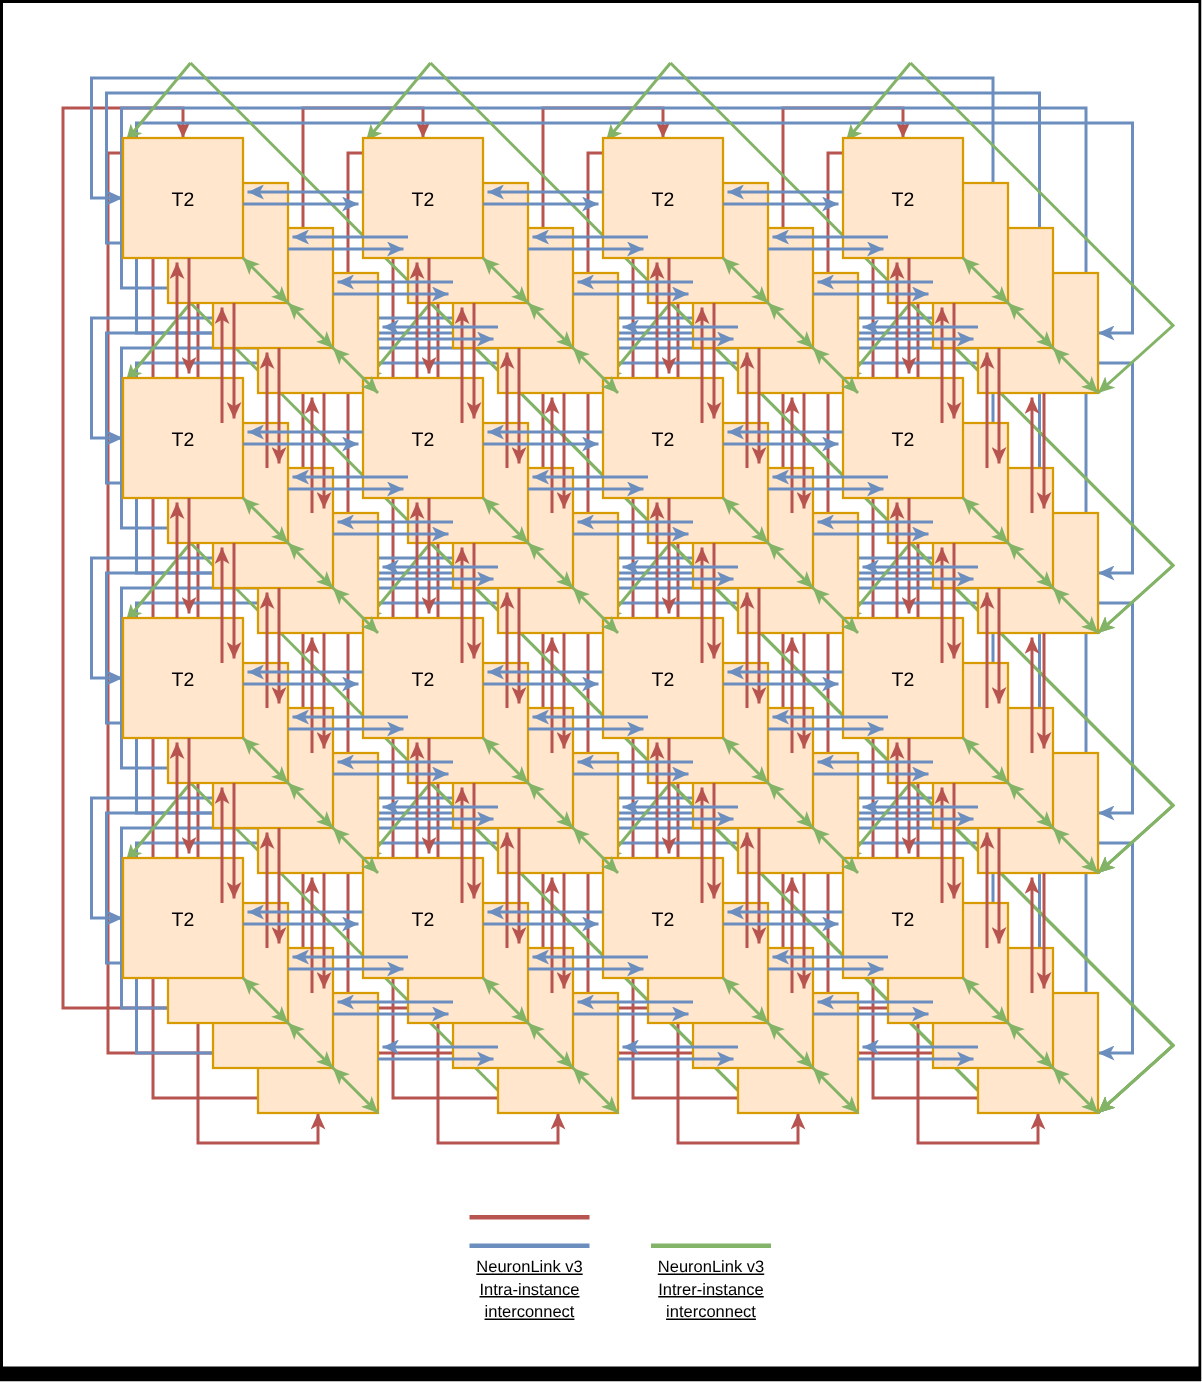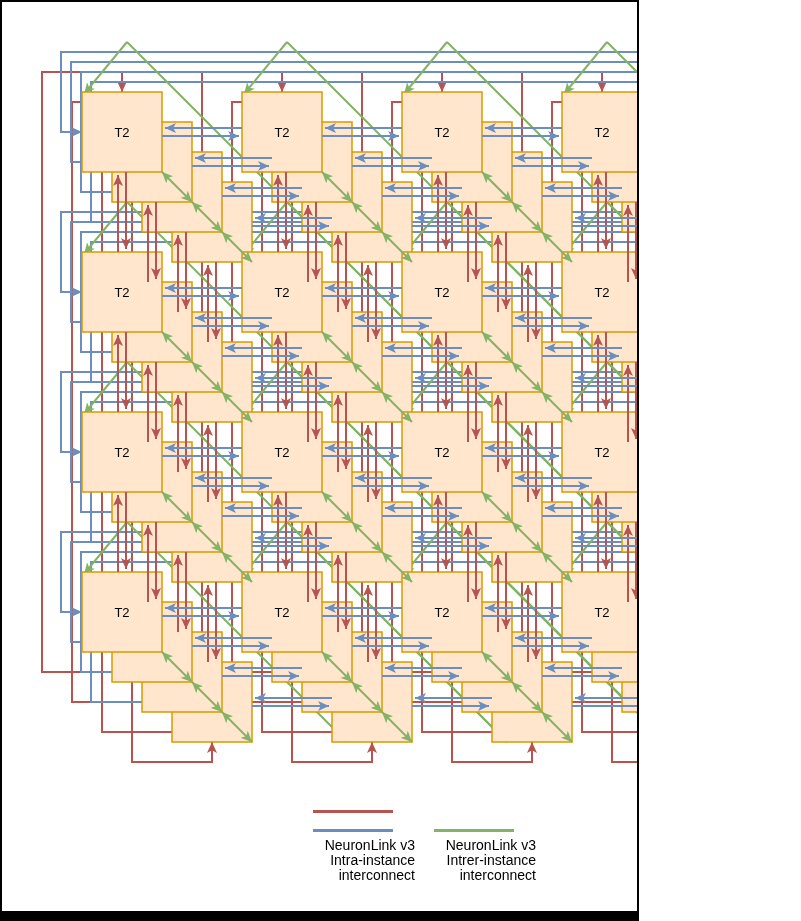--- a/index.html
+++ b/index.html
@@ -3,40 +3,41 @@
 <meta charset="utf-8">
 <style>
   html, body {
     margin: 0;
     padding: 0;
     background: #ffffff;
     font-family: "Liberation Sans", sans-serif;
   }
   .frame {
     position: relative;
-    width: 639px;
+    width: 801px;
     height: 921px;
     box-sizing: border-box;
     border: 2px solid #000000;
     border-bottom: 10px solid #000000;
     background: #ffffff;
     overflow: hidden;
   }
   #topology {
     position: absolute;
     left: 0;
     top: 0;
   }
   .legend-entry {
     position: absolute;
     width: 124px;
-    text-align: right;
+    text-align: center;
     color: #000000;
-    font-size: 14px;
+    font-size: 11px;
     line-height: 15px;
+    text-decoration: underline;
   }
   .sw {
     height: 3px;
     width: 80px;
     margin: 0 auto;
   }
   .sw.gap-big { margin-bottom: 16px; }
   .sw.gap-small { margin-bottom: 6px; }
 </style>
 </head>

